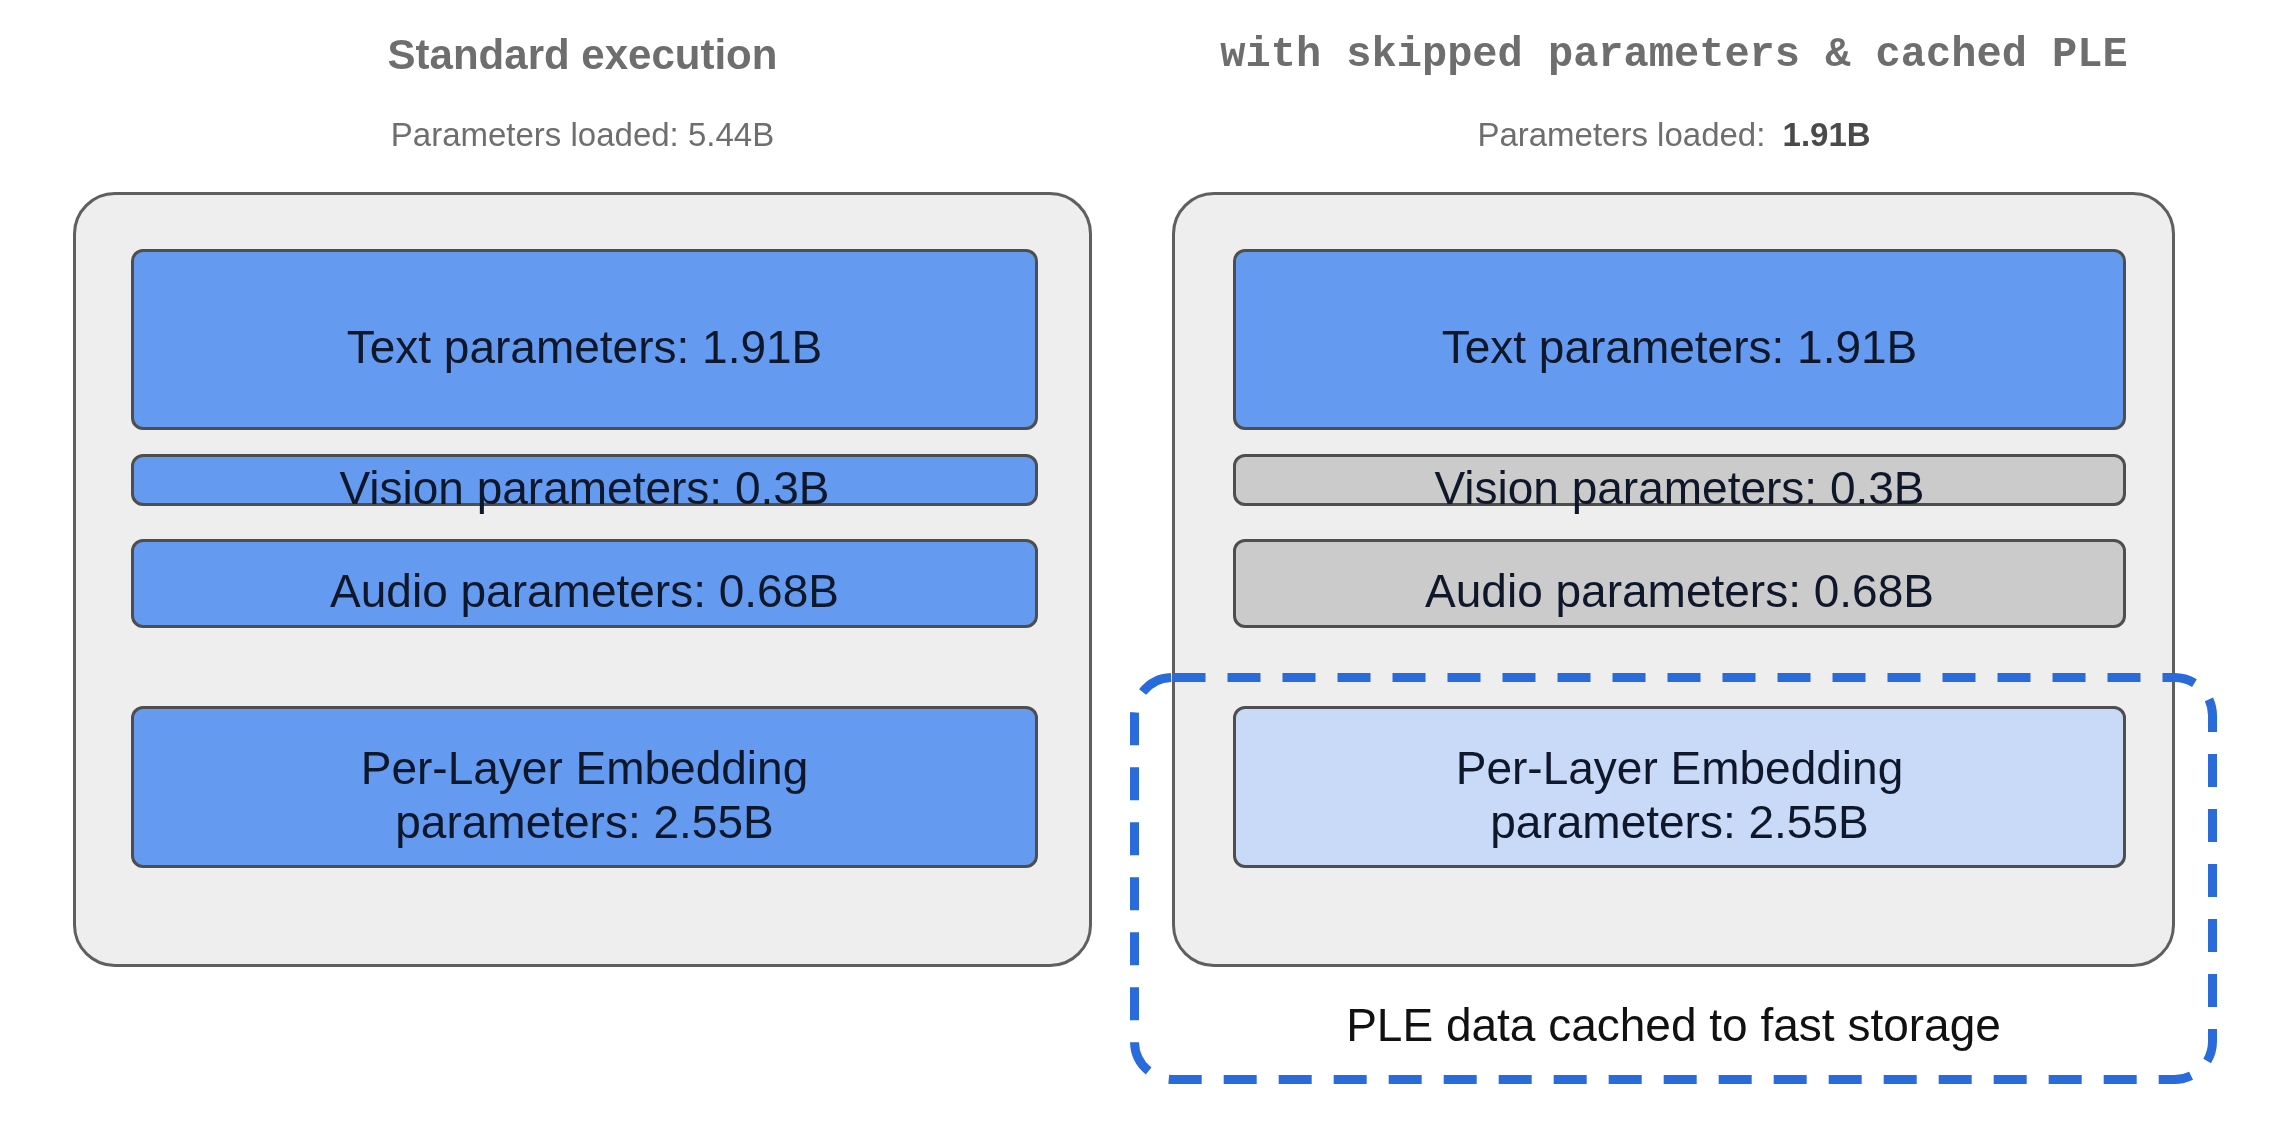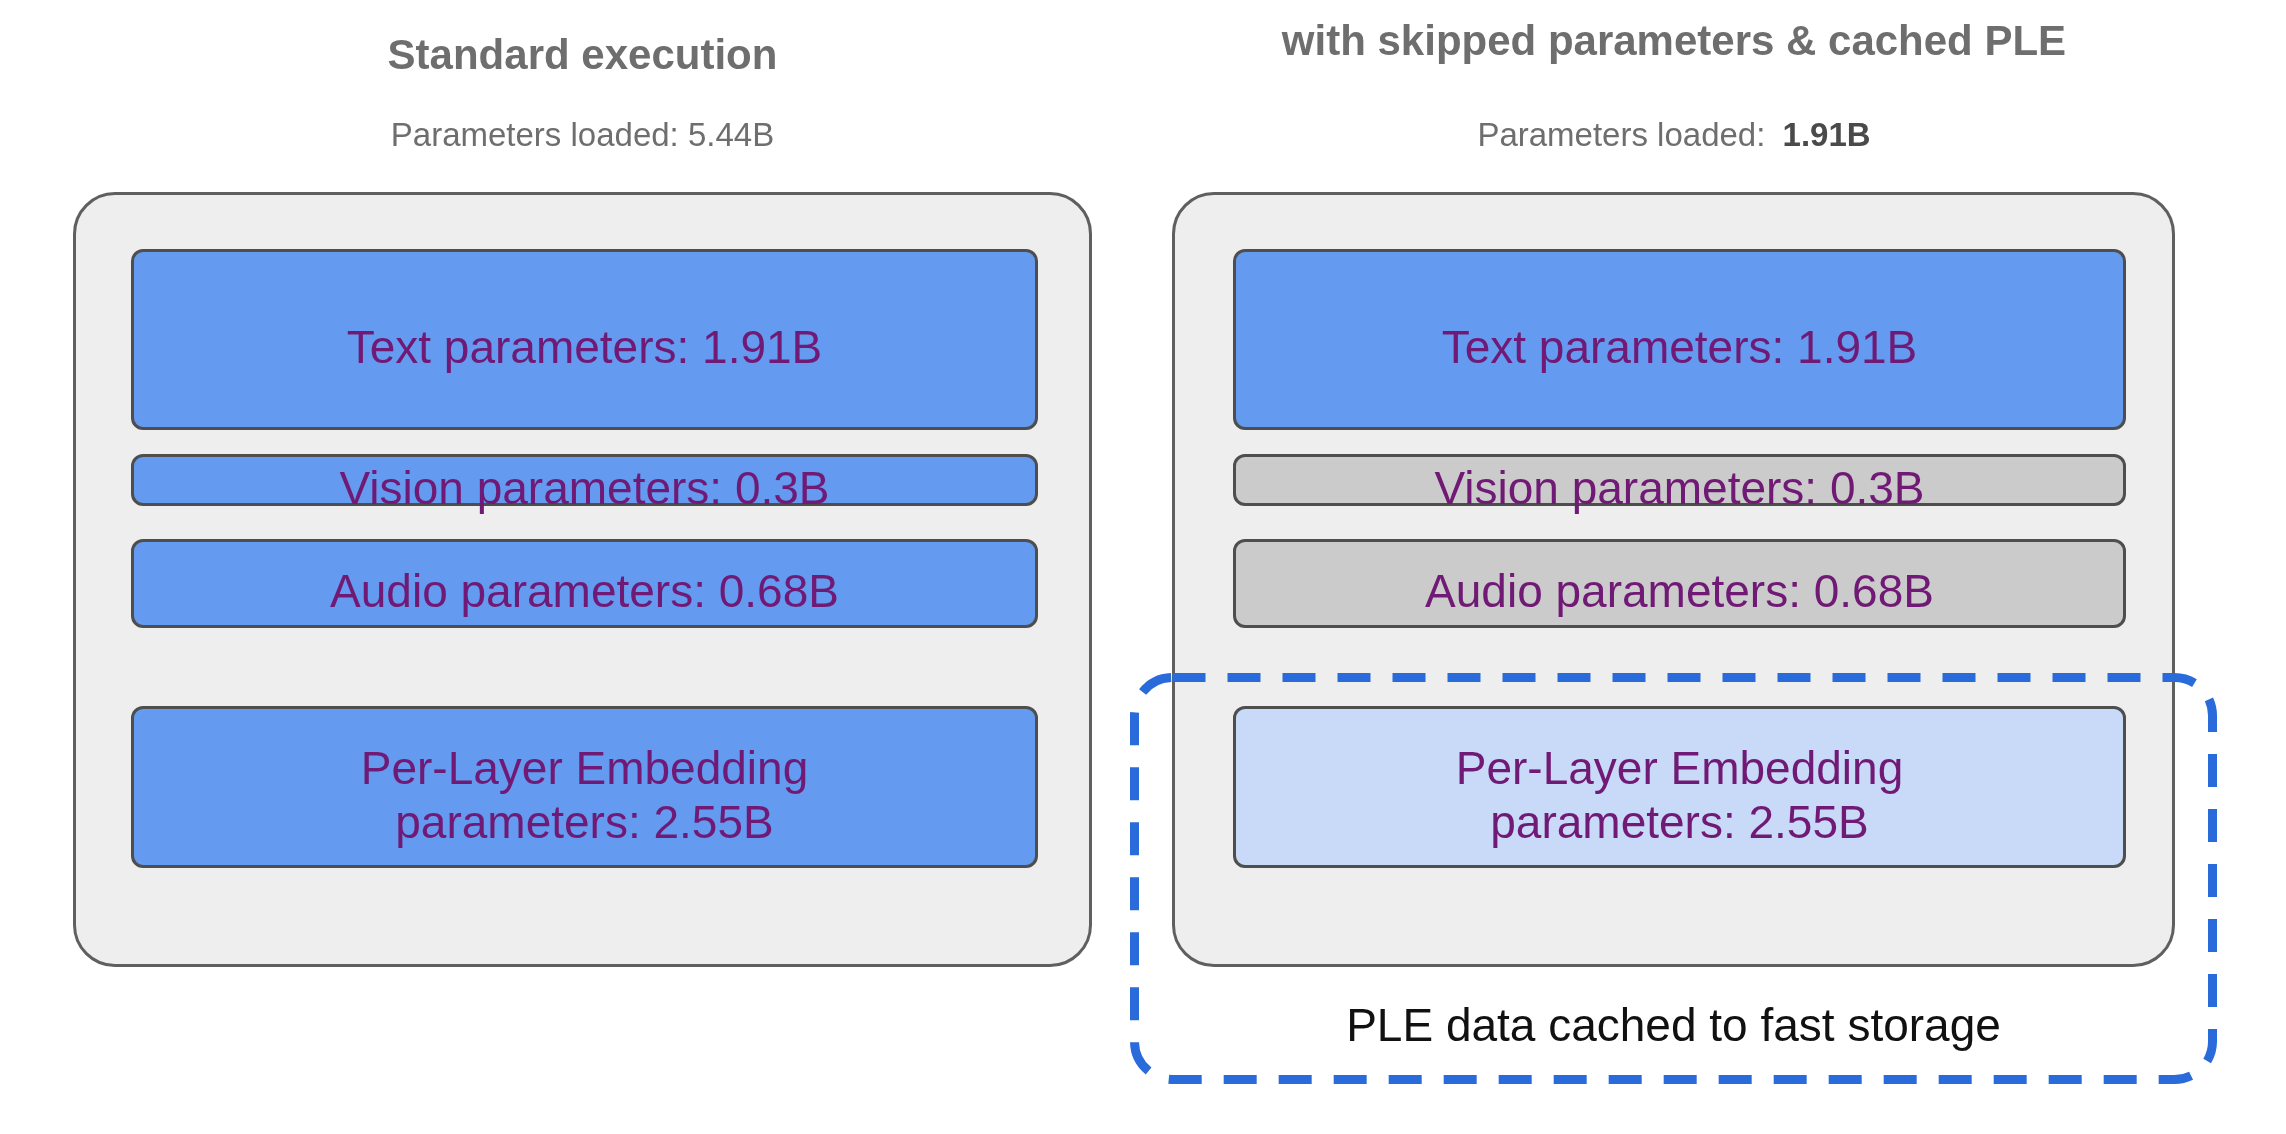--- a/index.html
+++ b/index.html
@@ -28,21 +28,21 @@
     font-size: 33px;
     font-weight: 400;
     line-height: 1.2;
     color: #6e6e6e;
     text-align: center;
     white-space: nowrap;
   }
   .subtitle .value-strong { font-weight: 700; color: #4a4a4a; margin-left: 8px; }
   .left-title     { left: 40px;   top: 30px;  width: 1085px; }
   .left-subtitle  { left: 40px;   top: 115px; width: 1085px; }
-  .right-title    { left: 1134px; top: 16px;  width: 1080px; }
+  .right-title    { left: 1134px; top: 30px;  width: 1080px; font-family: Liberation Mono, monospace; }
   .right-subtitle { left: 1134px; top: 115px; width: 1080px; }
 
   .container {
     position: absolute;
     box-sizing: border-box;
     background: #eeeeee;
     border: 3px solid #5f5f5f;
     border-radius: 42px;
   }
   .left-container  { left: 73px;   top: 192px; width: 1019px; height: 775px; }
@@ -61,21 +61,21 @@
   .left-container  .pbox { left: 55px; width: 907px; }
   .right-container .pbox { left: 58px; width: 893px; }
   .pos-text   { top: 54px;  height: 181px; }
   .pos-vision { top: 259px; height: 52px;  }
   .pos-audio  { top: 344px; height: 89px;  }
   .pos-ple    { top: 511px; height: 162px; }
 
   .pbox-label {
     font-size: 46px;
     line-height: 1.18;
-    color: #701a75;
+    color: #0f172a;
     white-space: pre-line;
     margin-top: 16px;
   }
   .style-blue      { background: #649bf0; }
   .style-gray      { background: #cbcbcb; }
   .style-lightblue { background: #c9daf8; }
 
   .dashed-outline { position: absolute; left: 1129px; top: 672px; }
 
   .cache-note {

